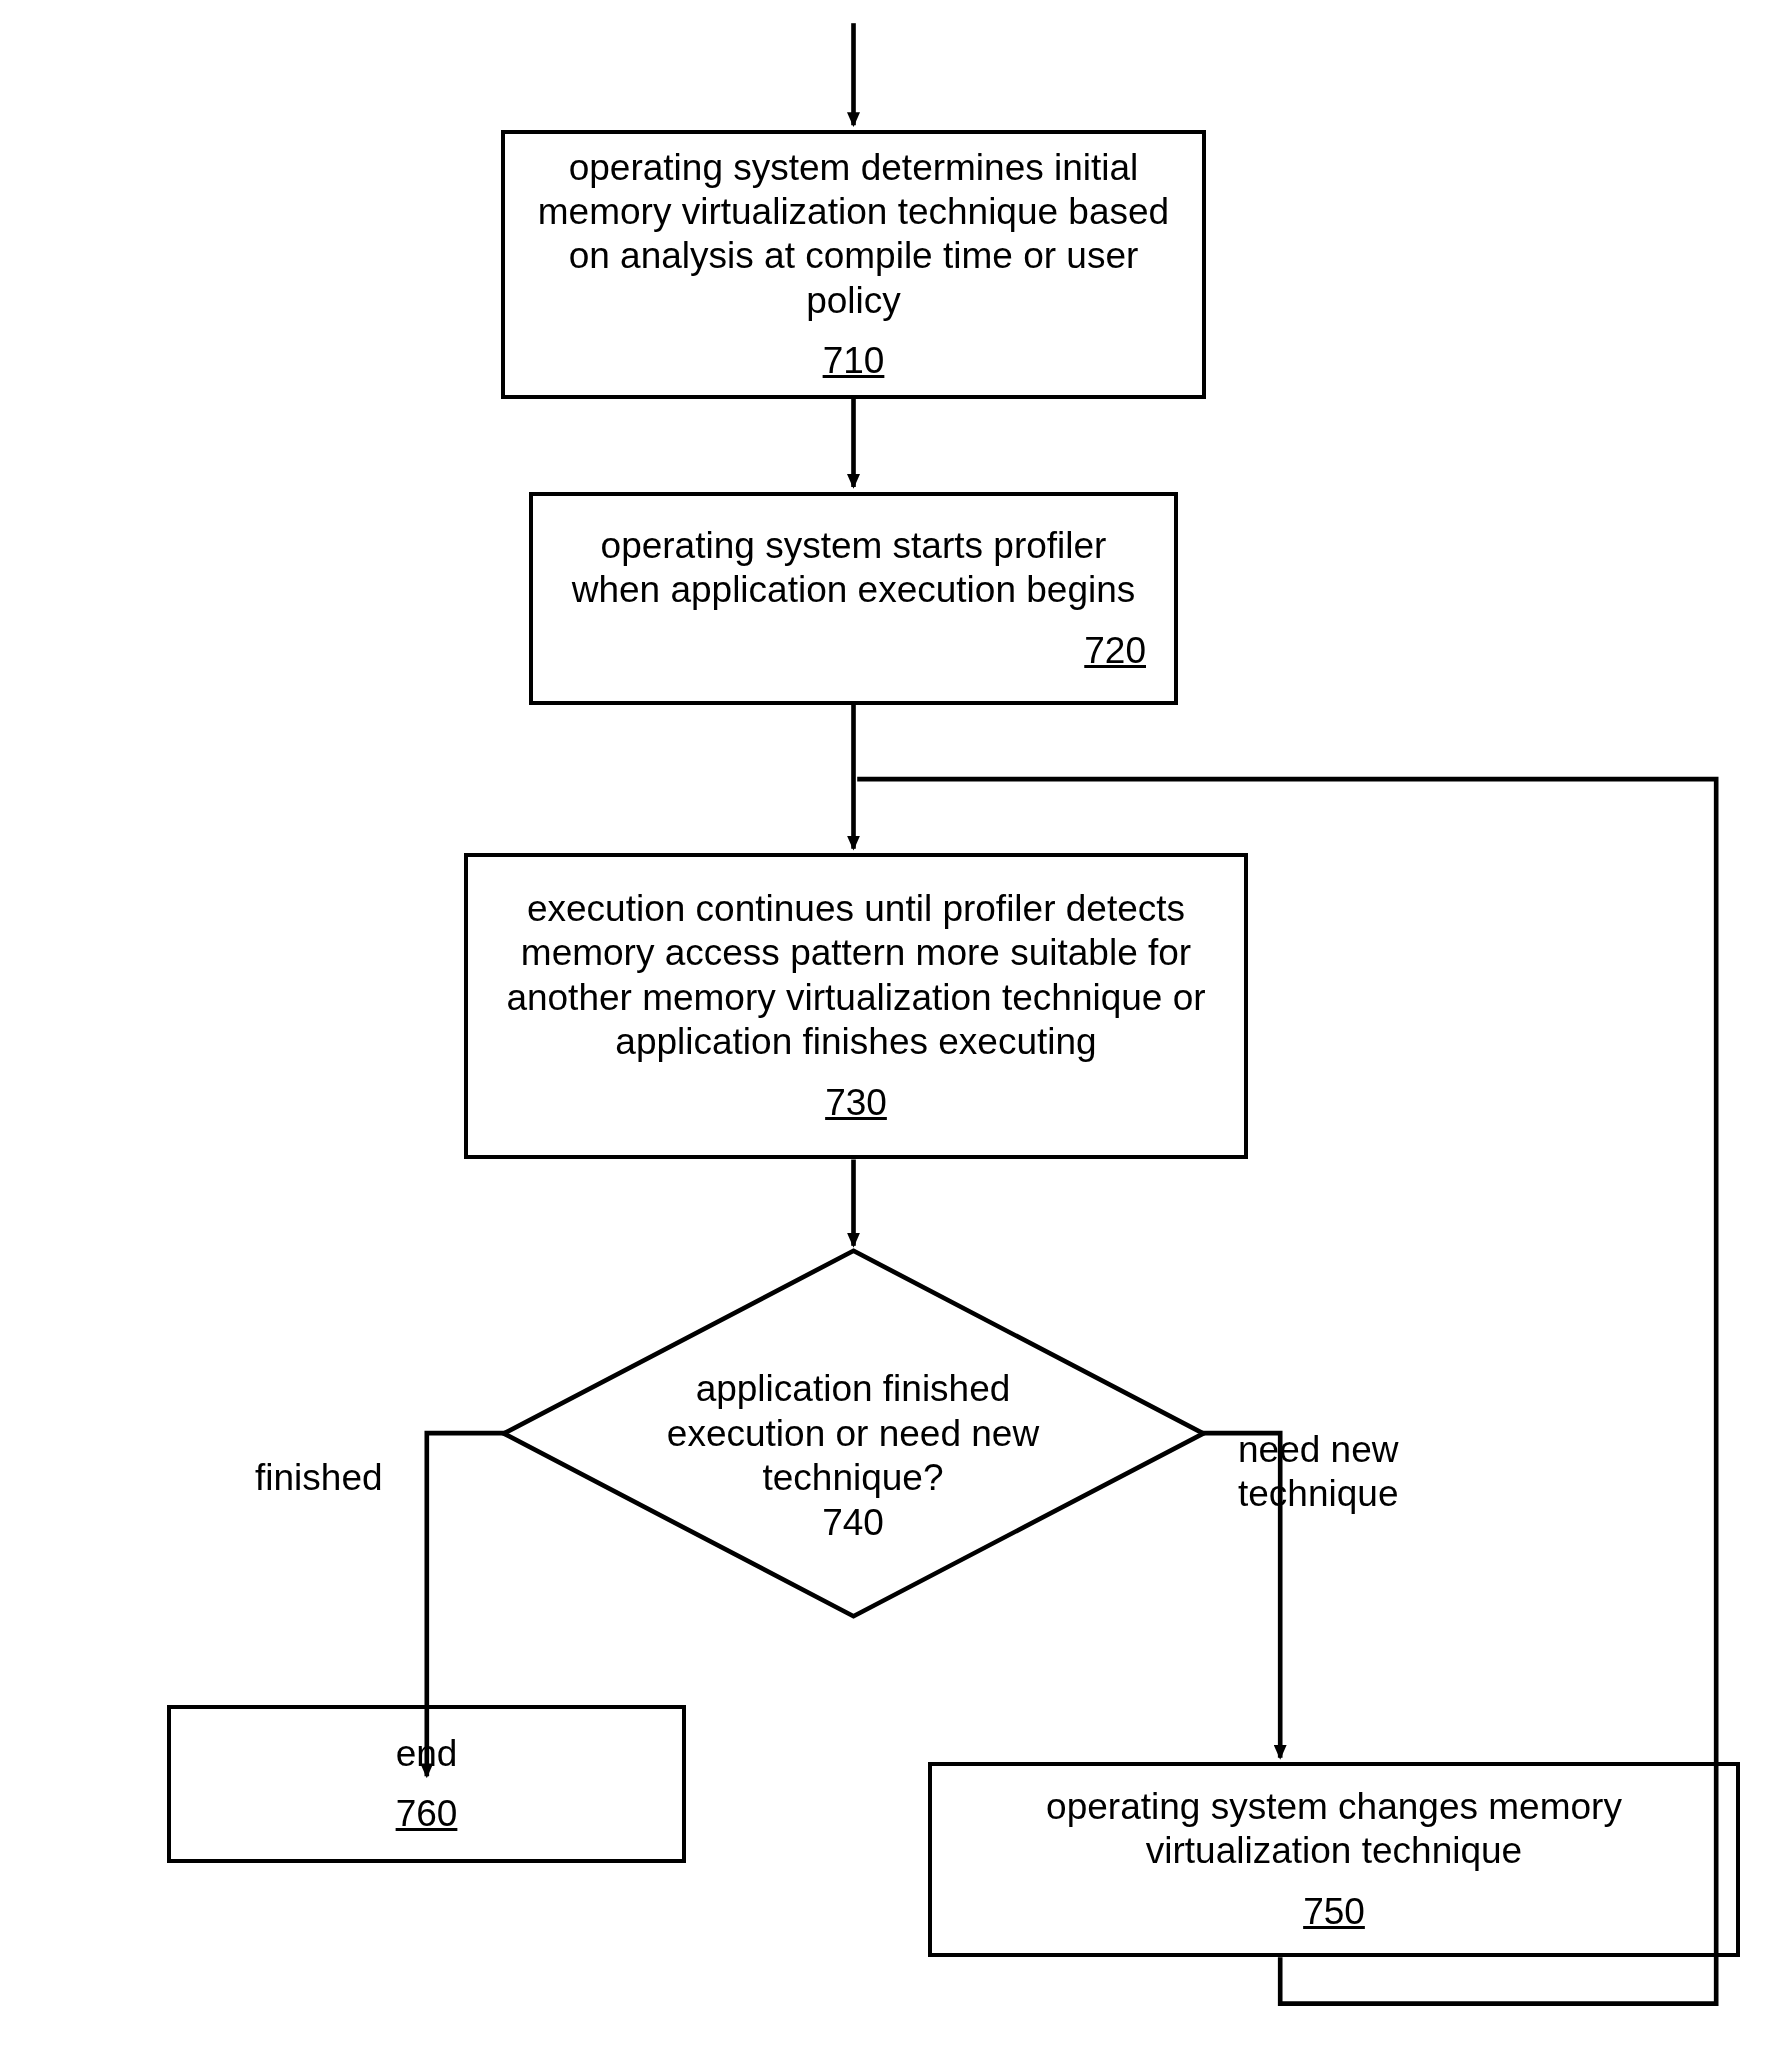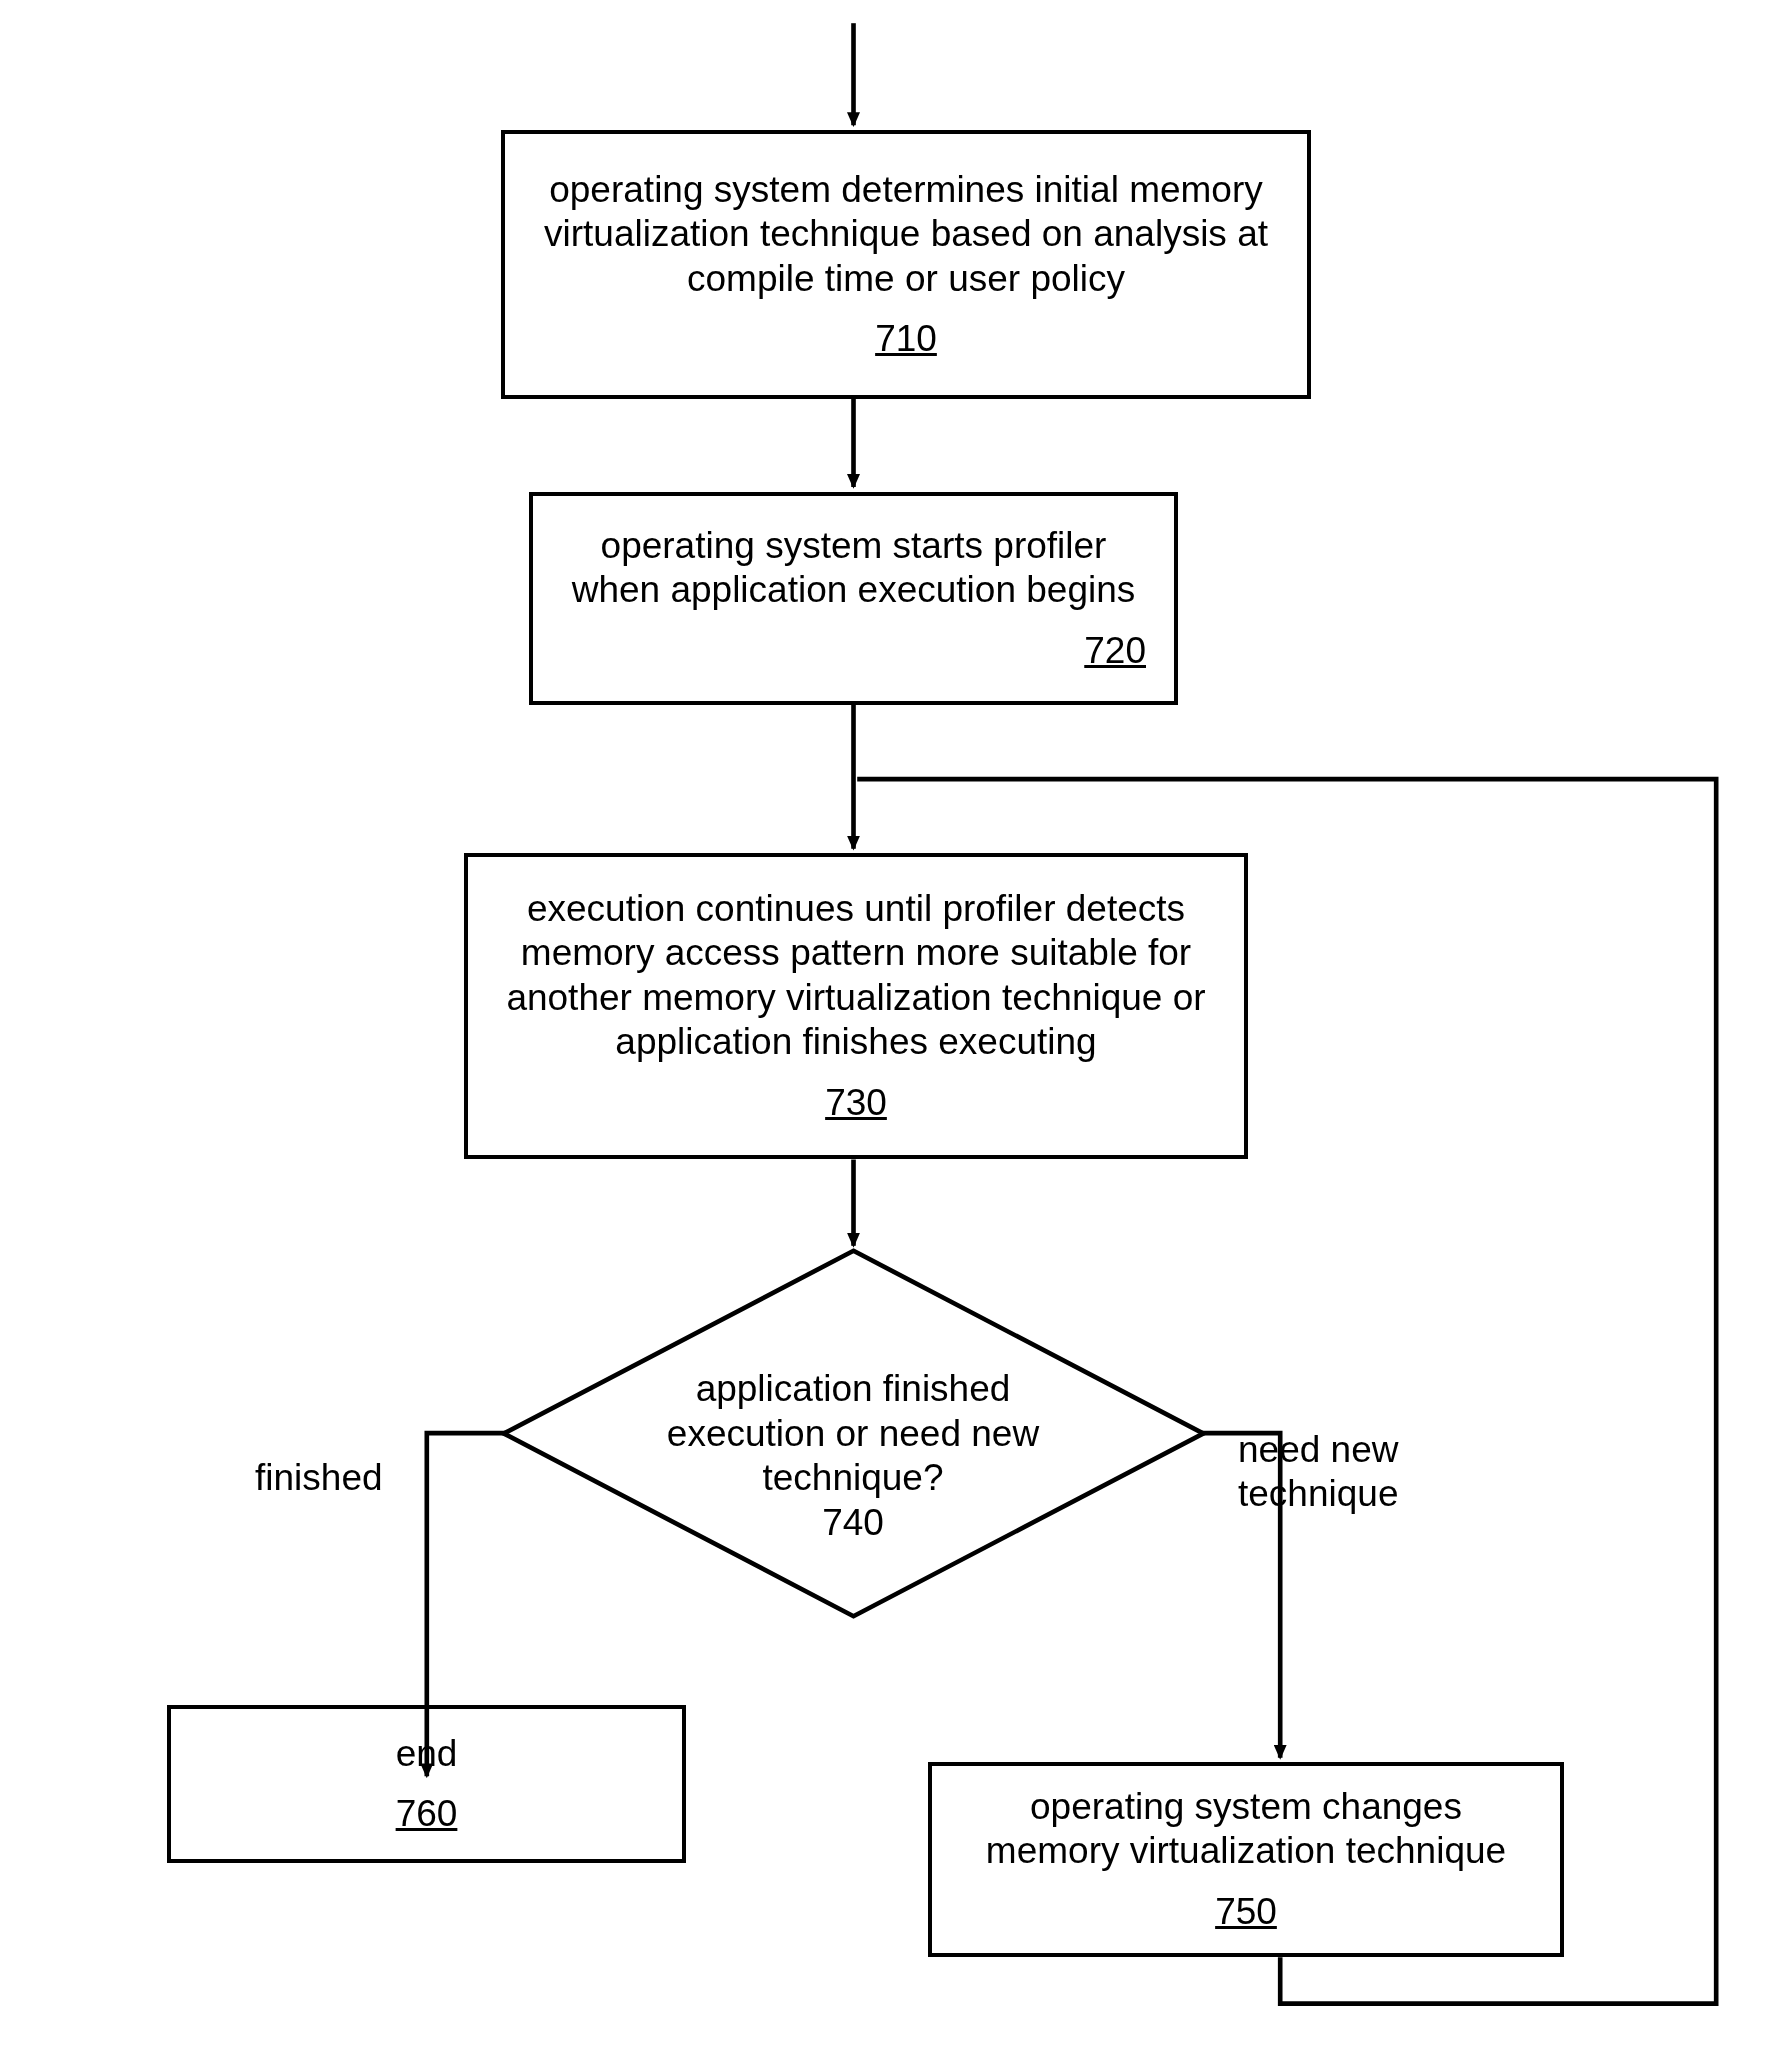--- a/index.html
+++ b/index.html
@@ -59,21 +59,21 @@
     left: 0;
     top: 0;
     width: 1784px;
     height: 2063px;
     pointer-events: none;
   }
 </style>
 </head>
 <body>
 
-<div class="box" style="left:501px; top:130px; width:810px; height:269px;">
+<div class="box" style="left:501px; top:130px; width:705px; height:269px;">
   <span class="txt">operating system determines initial memory virtualization technique based on analysis at compile time or user policy</span>
   <span class="num">710</span>
 </div>
 
 <div class="box" style="left:529px; top:492px; width:649px; height:213px;align-items:flex-end;">
   <span class="txt">operating system starts profiler when application execution begins</span>
   <span class="num">720</span>
 </div>
 
 <div class="box" style="left:464px; top:853px; width:784px; height:306px;">
@@ -90,21 +90,21 @@
     <span>application finished execution or need new technique?</span>
     <span class="num">740</span>
   </div>
 </div>
 
 <div class="box" style="left:167px; top:1705px; width:519px; height:158px;align-items:center;">
   <span class="txt">end</span>
   <span class="num">760</span>
 </div>
 
-<div class="box" style="left:928px; top:1762px; width:636px; height:195px;">
+<div class="box" style="left:928px; top:1762px; width:812px; height:195px;">
   <span class="txt">operating system changes memory virtualization technique</span>
   <span class="num">750</span>
 </div>
 
 <div class="label" style="left:255px; top:1456px;">finished</div>
 
 <div class="label" style="left:1238px; top:1428px; width:204px;">need new technique</div>
 
 <svg class="overlay" viewBox="0 0 1923 2224" width="1784" height="2063">
   <defs>

